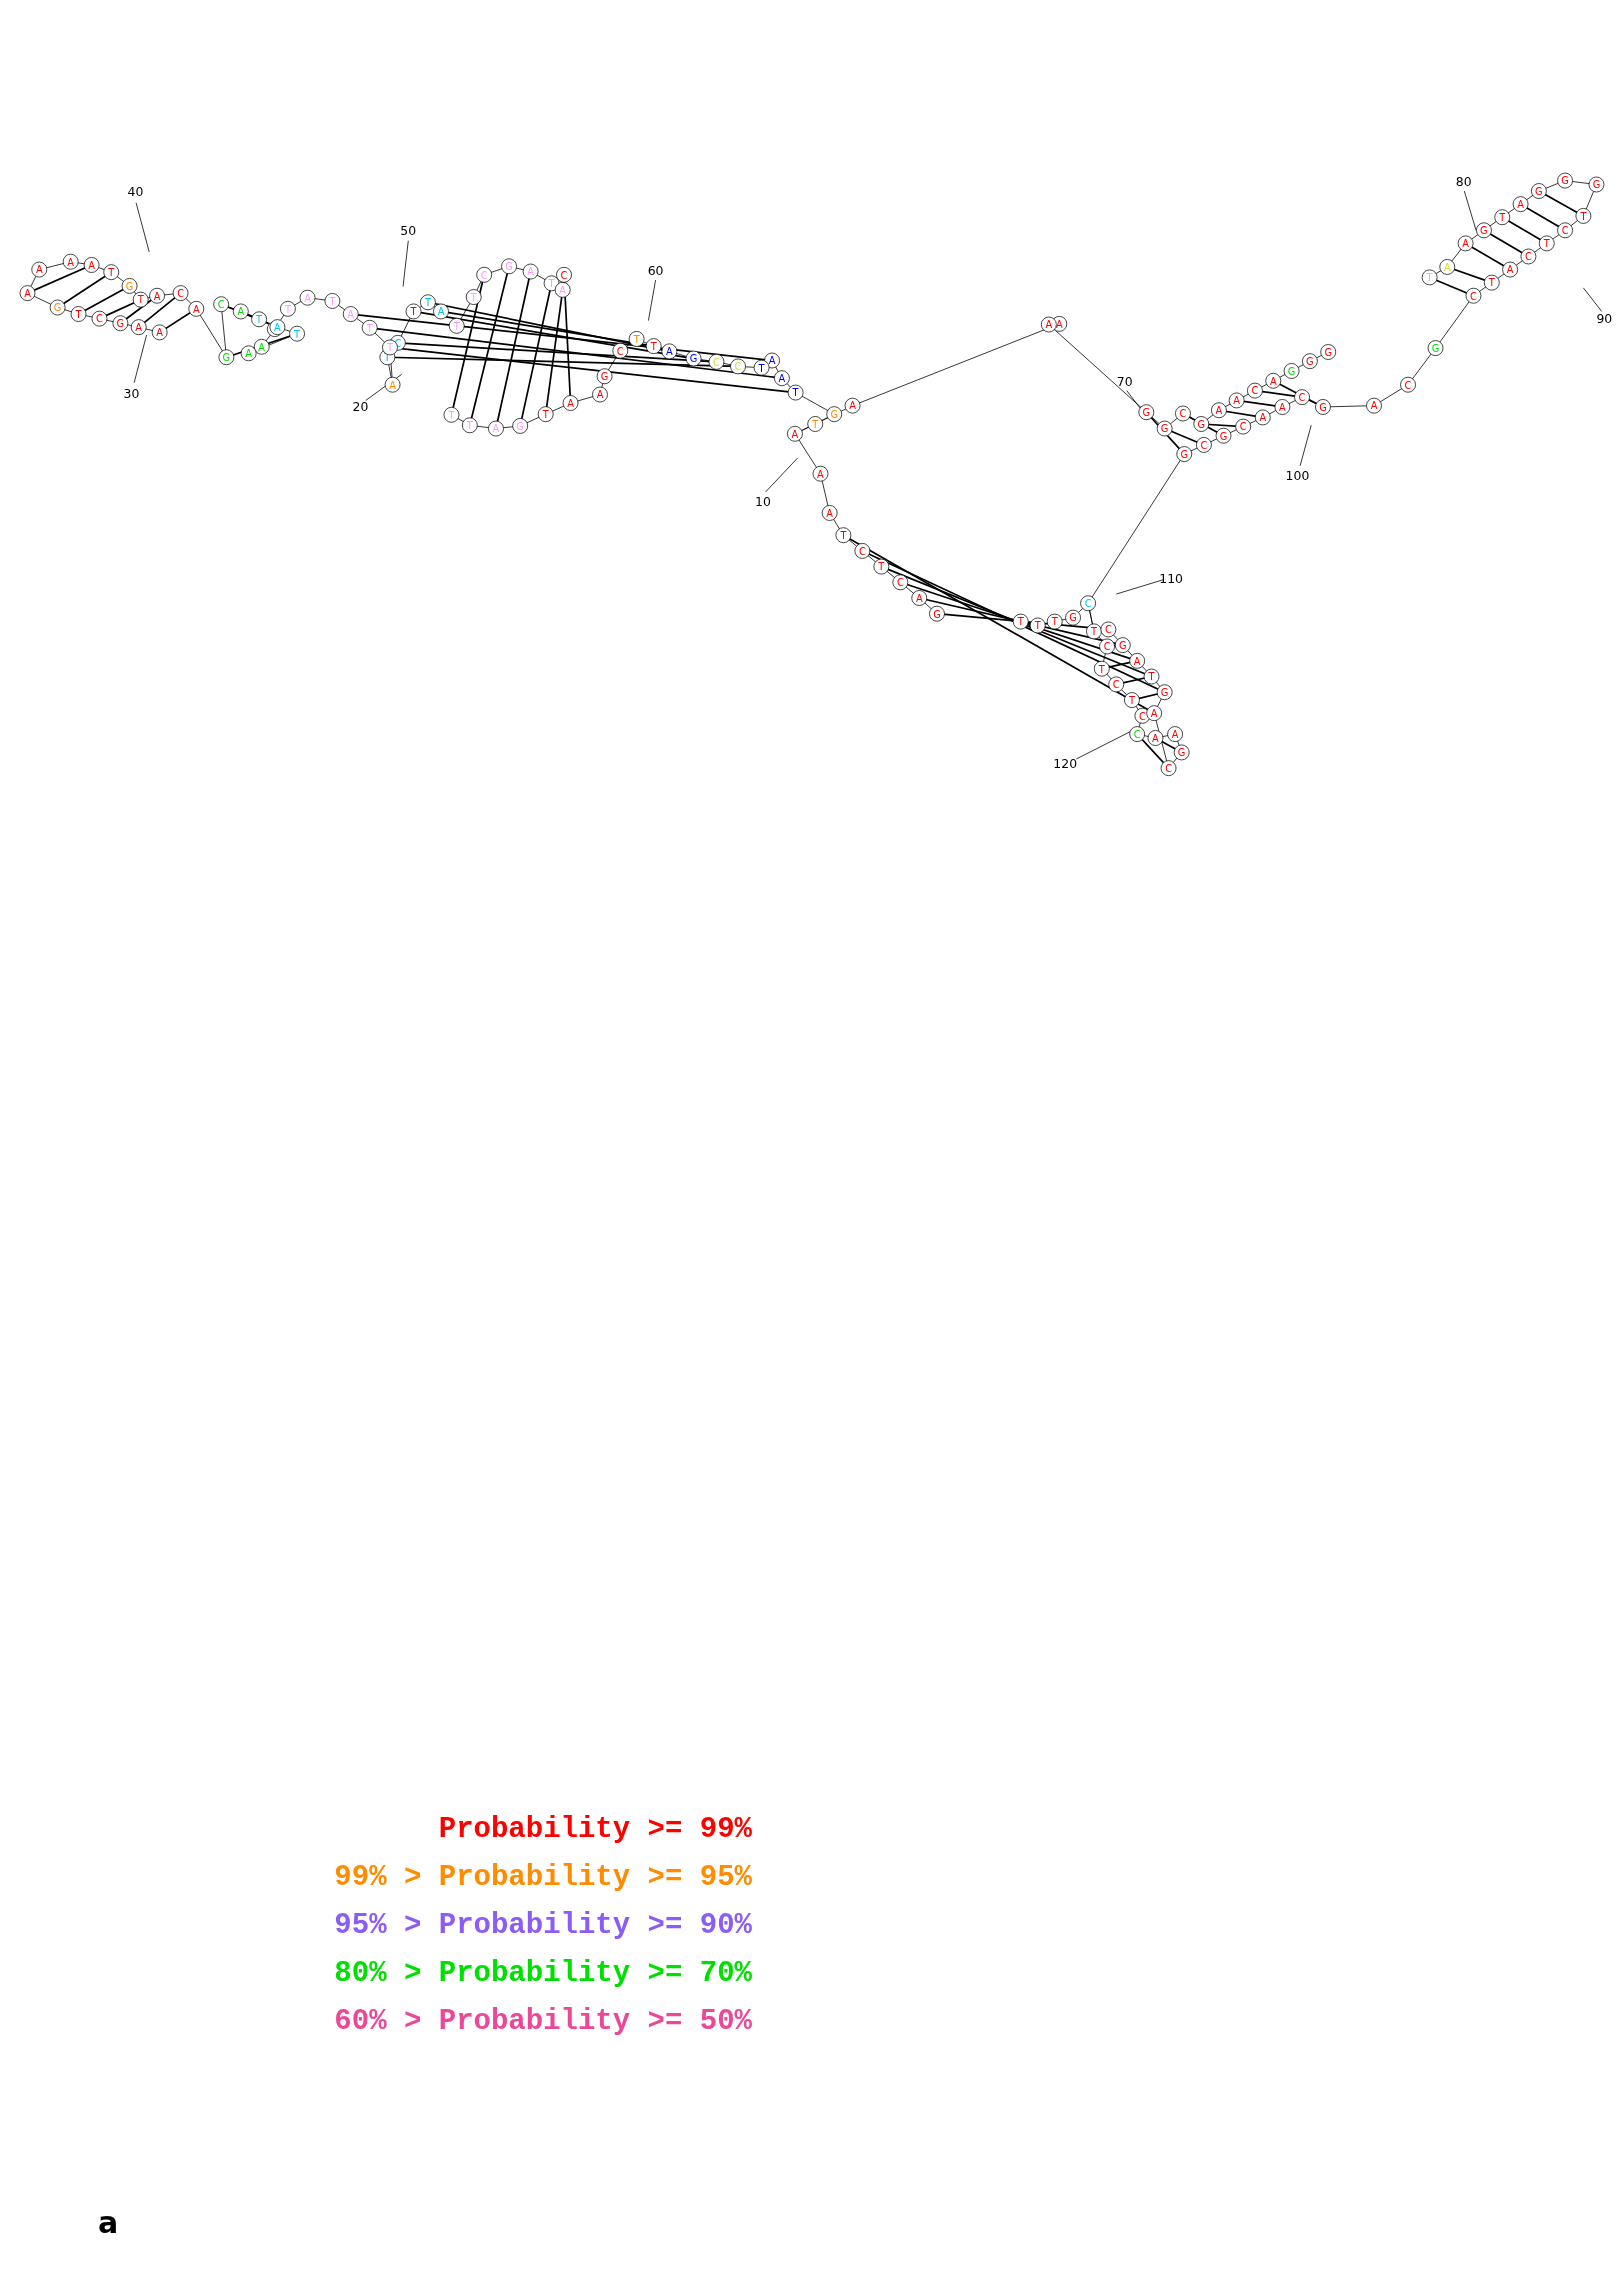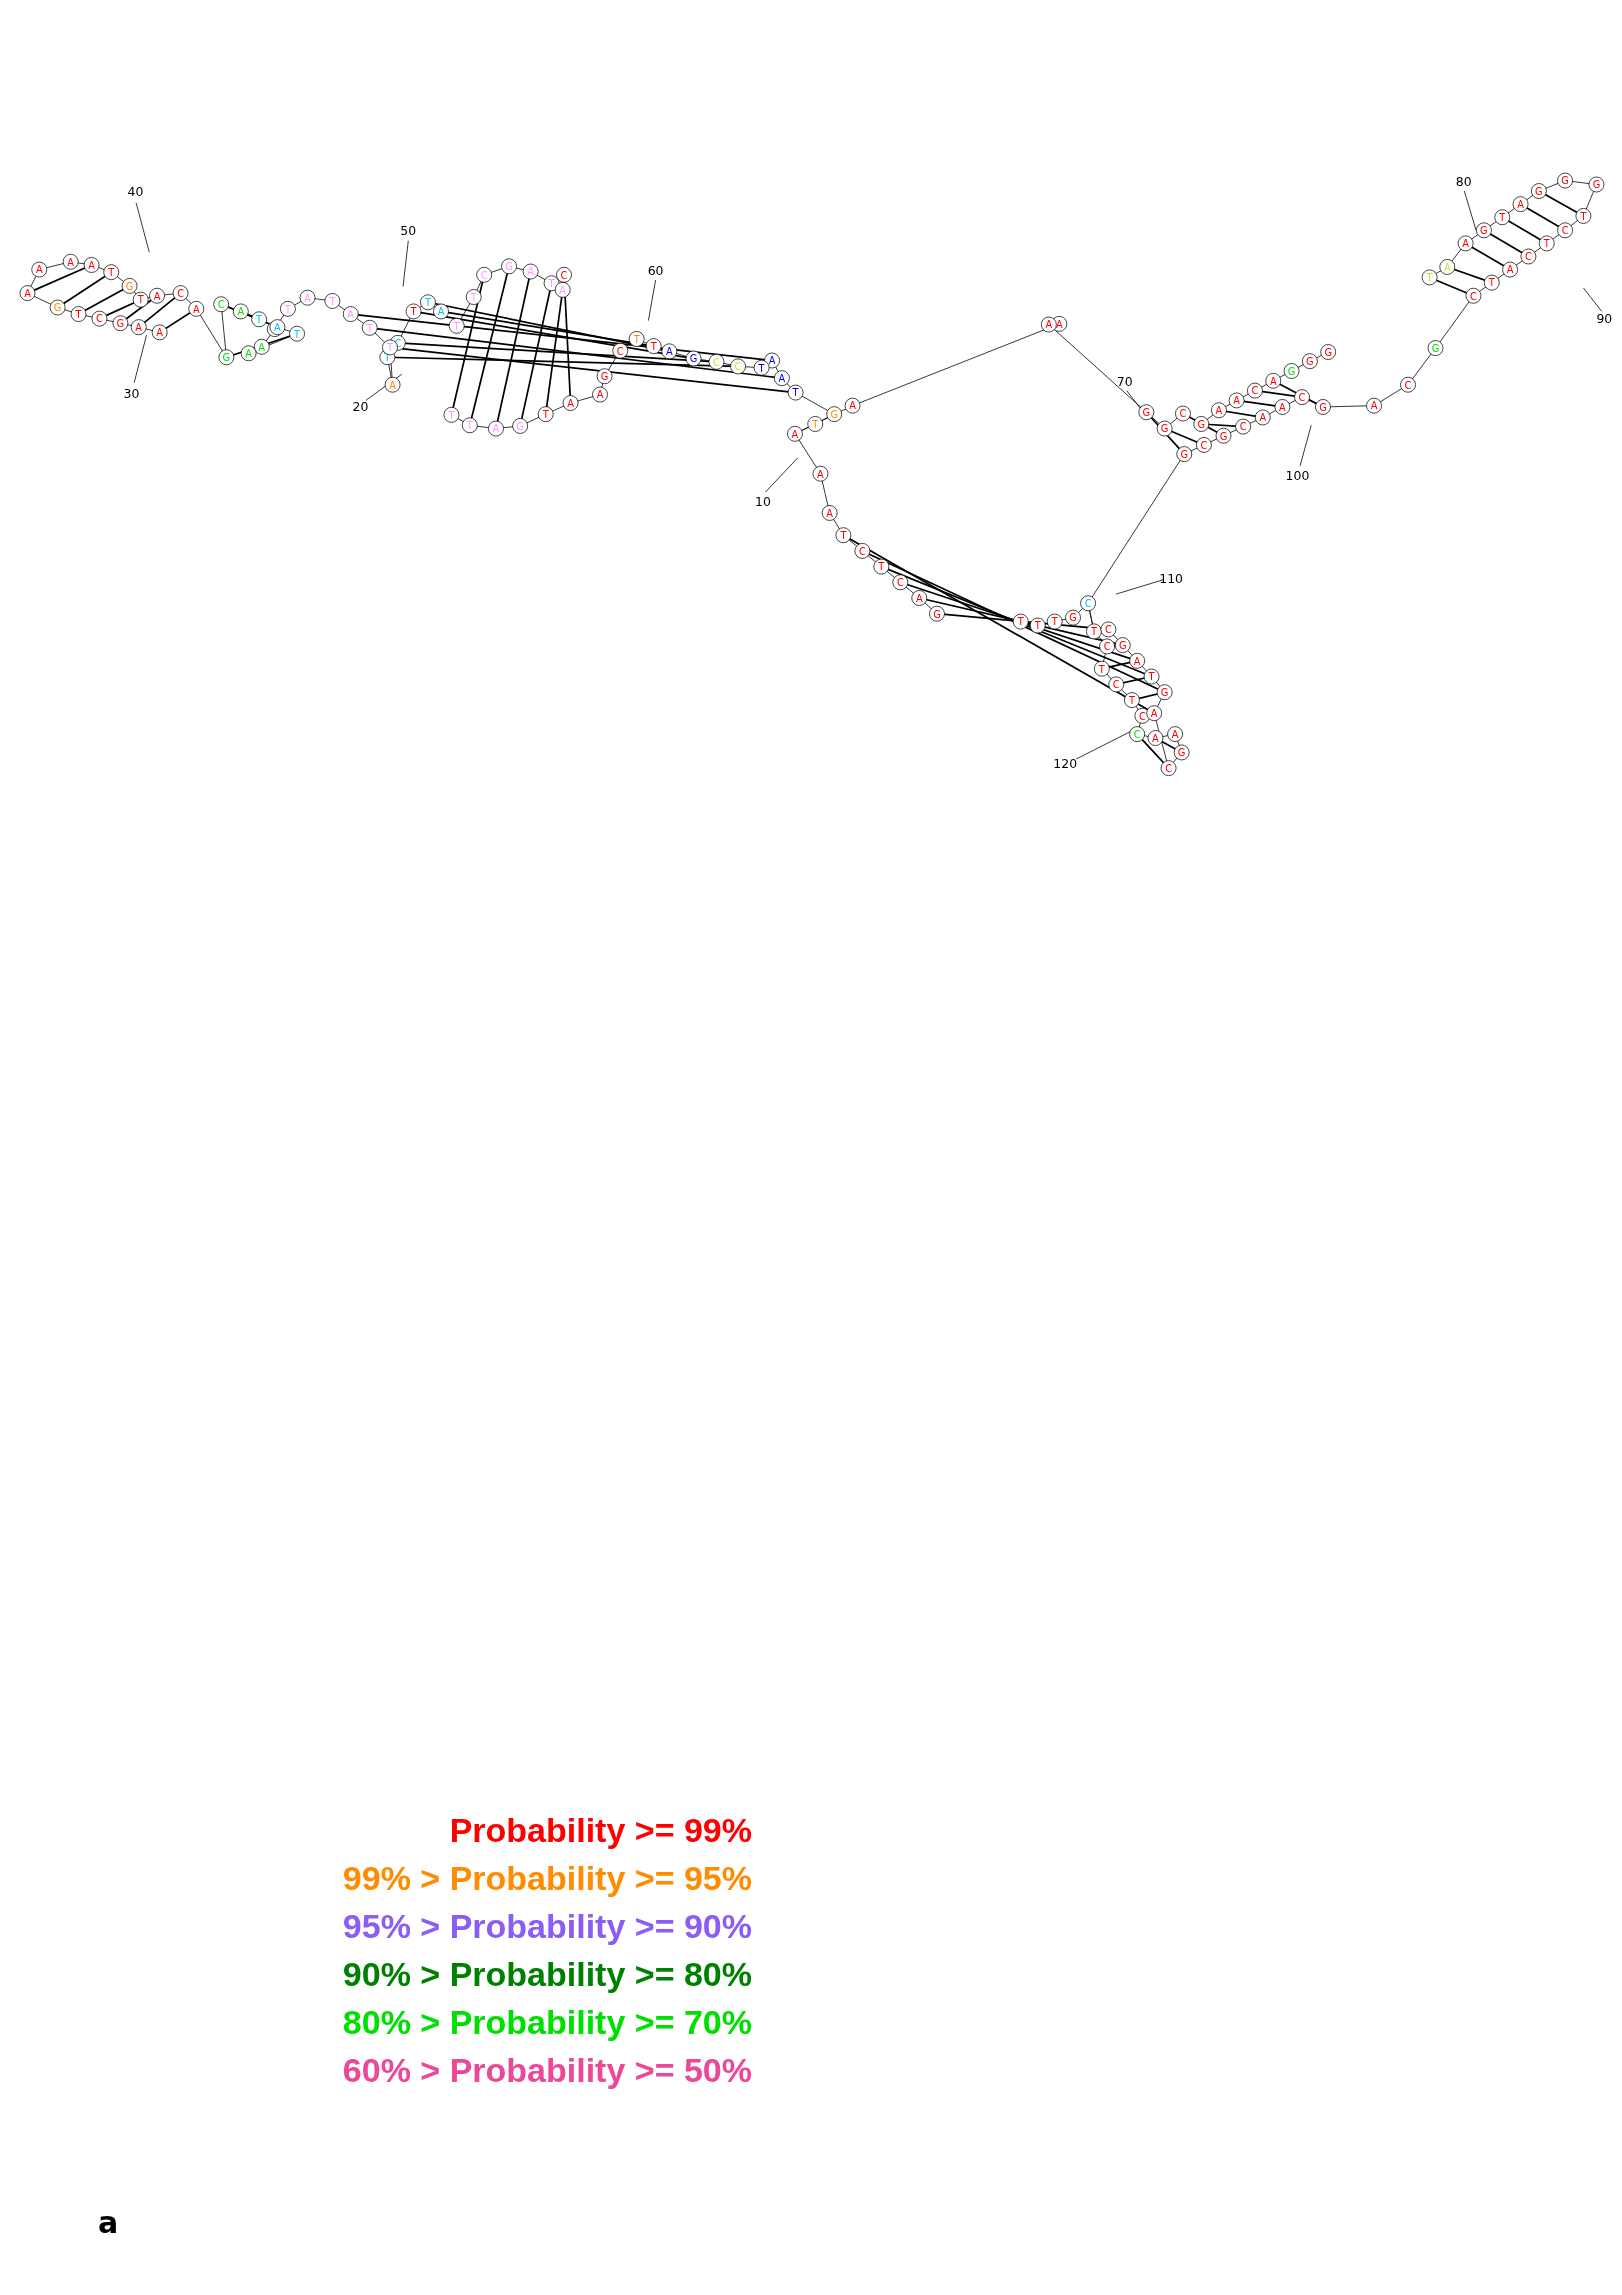--- a/index.html
+++ b/index.html
@@ -24,23 +24,23 @@
   #structure-svg {
     display: block;
   }
   .legend {
     position: absolute;
     left: 98px;
     top: 1806px;
     width: 654px;
   }
   .legend-row {
-    font-family: Liberation Sans, sans-serif;
+    font-family: Liberation Mono, monospace;
     font-weight: bold;
-    font-size: 34px;
+    font-size: 29px;
     line-height: 48px;
     text-align: right;
     width: 654px;
     white-space: pre;
     letter-spacing: 0px;
   }
   .panel-label {
     position: absolute;
     left: 98px;
     top: 2205px;
@@ -861,19 +861,18 @@
         <text x="1790" y="884" class="numlabel">110</text>
         <text x="1628" y="1167" class="numlabel">120</text>
       </g>
 </svg>
 </div>
 
 <div class="legend">
   <div class="legend-row" style="color: rgb(255, 0, 0);">Probability &gt;= 99%</div>
   <div class="legend-row" style="color: rgb(255, 140, 0); text-align: right;">99% &gt; Probability &gt;= 95%</div>
   <div class="legend-row" style="color: #8b5cf6;">95% &gt; Probability &gt;= 90%</div>
-  <div class="legend-row" style="color: rgb(0, 128, 0);">90% &gt; Probability &gt;= 80%</div>
   <div class="legend-row" style="color: rgb(0, 224, 0);">80% &gt; Probability &gt;= 70%</div>
   <div class="legend-row" style="color: #ec4899;">60% &gt; Probability &gt;= 50%</div>
 </div>
 
 <div class="panel-label">a</div>
 
 
 </body></html>

